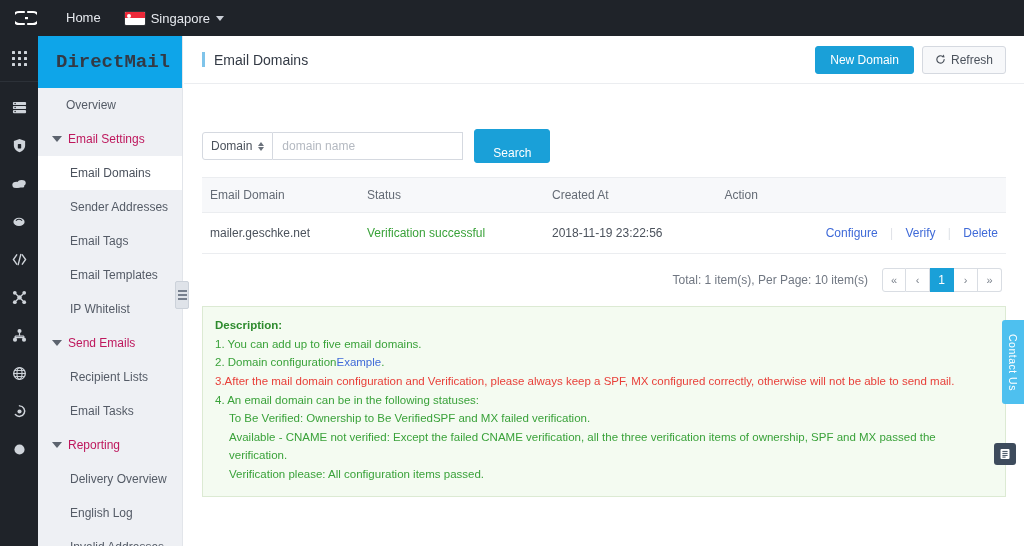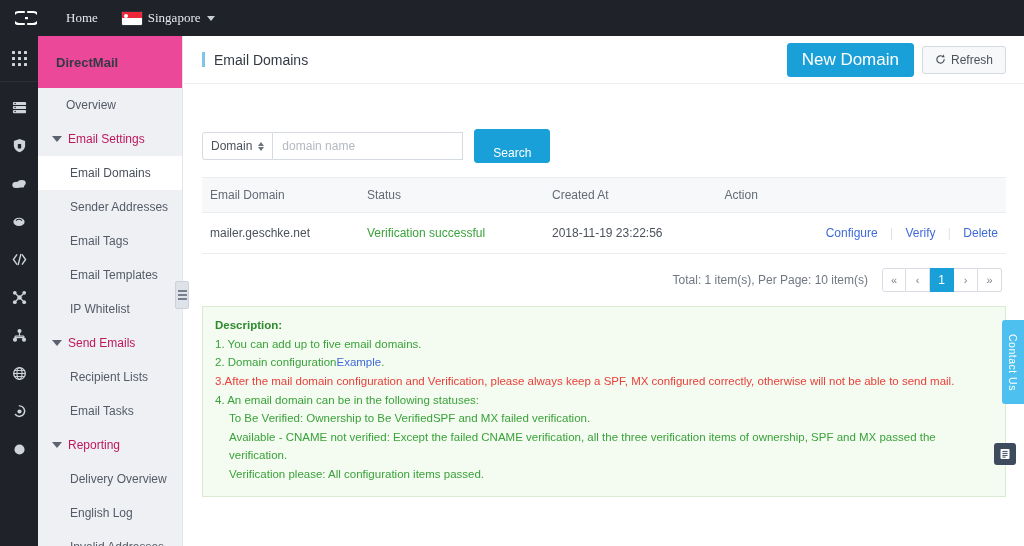--- a/index.html
+++ b/index.html
@@ -7,21 +7,21 @@
     width: 1024px; height: 546px;
     font-family: "Liberation Sans", "DejaVu Sans", sans-serif;
     background: #fff; overflow: hidden;
   }
   #app { position: relative; width: 1024px; height: 546px; }
 
   
   .topbar {
     position: absolute; top: 0; left: 0; width: 1024px; height: 36px;
     background: #1f2329; color: #d9dde3;
-    display: flex; align-items: center; z-index: 30; font-family: Liberation Serif, serif;
+    display: flex; align-items: center; z-index: 30;
   }
   .brand-logo {
     width: 52px; height: 36px; display: flex; align-items: center; justify-content: center;
   }
   .brand-logo svg { display: block; }
   .nav-home {
     font-size: 13px; color: #e6e9ee; padding: 0 14px; line-height: 36px; cursor: pointer;
   }
   .region {
     display: flex; align-items: center; gap: 6px; padding: 0 10px; cursor: pointer; font-size: 13px; color: #e6e9ee;
@@ -60,21 +60,21 @@
   }
   .rail-ico svg { display:block; }
 
   
   .sidebar {
     position: absolute; top: 36px; left: 38px; width: 145px; height: 510px;
     background: #eef0f4; border-right: 1px solid #e2e5ea; z-index: 10;
   }
   .sidebar-title {
     height: 52px; display:flex; align-items:center; padding-left: 18px;
-    font-size: 13px; font-weight: bold; color: #333a45; background:#ec4899;
+    font-size: 19px; font-weight: bold; color: #333a45; background:#0ea5e9;font-family:Liberation Mono, monospace;
   }
   .sb-item {
     font-size: 12px; color: #545b66; padding: 10px 8px 10px 28px; cursor: pointer; white-space: nowrap;
   }
   .sb-group {
     font-size: 12px; color: #be185d; padding: 10px 8px 10px 14px; cursor: pointer;
     display: flex; align-items: center; gap: 6px;
   }
   .sb-group .tri { width:0;height:0;border-left:5px solid transparent;border-right:5px solid transparent;border-top:6px solid #5c636e; }
   .sb-sub {
@@ -95,21 +95,21 @@
   }
   .page-head {
     height: 48px; display:flex; align-items:center; padding: 0 18px; border-bottom:1px solid #ebedf0;
   }
   .page-title {
     font-size: 14px; color: #333a45; display:flex; align-items:center; gap:9px;
   }
   .page-title .accent { display:inline-block; width:3px; height:15px; background:#7fc4ea; }
   .head-spacer { flex:1; }
   .btn-primary {
-    background:#1aa0d8; color:#fff; font-size:17px; border:1px solid #1aa0d8; border-radius:3px;
+    background:#1aa0d8; color:#fff; font-size:12px; border:1px solid #1aa0d8; border-radius:3px;
     padding: 6px 14px; cursor:pointer;
   }
   .btn-default {
     background:#f7f8fa; color:#4b525c; font-size:12px; border:1px solid #d5d9e0; border-radius:3px;
     padding: 6px 12px; cursor:pointer; margin-left:8px; display:inline-flex; align-items:center; gap:5px;
   }
   .content { padding: 16px 18px 0 18px; }
 
   .filterbar { display:flex; align-items:center; gap:0; margin-bottom: 14px; margin-top: 29px; }
   .sel {

